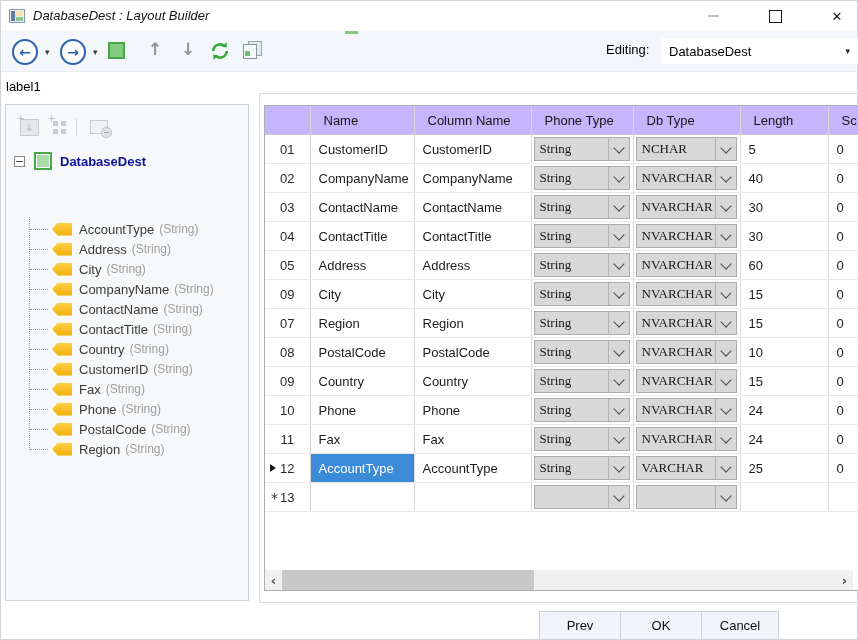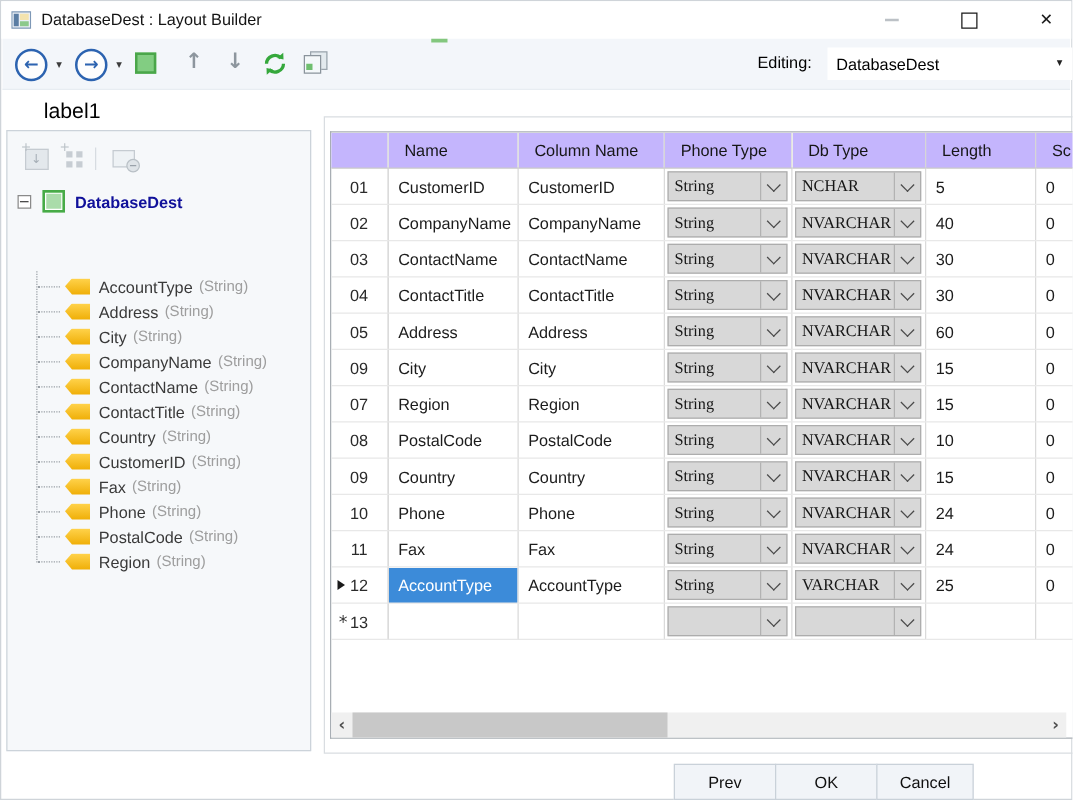--- a/index.html
+++ b/index.html
@@ -1,21 +1,21 @@
 <!DOCTYPE html>
 <html><head>
 <meta charset="utf-8">
 <style>
   html,body{margin:0;padding:0;}
   body{width:858px;height:640px;position:relative;overflow:hidden;background:#ffffff;
        font-family:"Liberation Sans",sans-serif;-webkit-font-smoothing:antialiased;}
   .window{position:absolute;inset:0;border:1px solid #cfd4d9;box-sizing:border-box;background:#fff;}
 
   
-  .titlebar{position:absolute;left:0;top:0;right:0;height:30px;background:#fff;}
+  .titlebar{position:absolute;left:0;top:0;right:0;height:30px;background:#fff;font-style:italic;}
   .app-icon{position:absolute;left:8px;top:7px;width:16px;height:16px;}
   .win-title{position:absolute;left:32px;top:7px;font-size:13px;color:#141414;white-space:nowrap;}
   .winbtn{position:absolute;top:0;width:44px;height:30px;display:flex;align-items:center;justify-content:center;
           font-family:"DejaVu Sans",sans-serif;font-size:13px;color:#1a1a1a;cursor:default;}
   .winbtn.min{left:690px;}
   .winbtn.max{left:752px;}
   .winbtn.close{left:814px;}
   .dash{width:11px;height:2px;background:#bcc1c6;}
   .maxbox{width:11px;height:11px;border:1.4px solid #1a1a1a;}
 
@@ -33,21 +33,21 @@
   .copy-front{position:absolute;left:1px;bottom:0;width:12px;height:13px;border:1px solid #8a949c;background:#f4f8fa;}
   .copy-green{position:absolute;left:3px;bottom:3px;width:5px;height:5px;background:#6fbf6f;}
   .toolbar-artifact{position:absolute;left:343px;top:0;width:13px;height:3px;background:#83c77e;}
 
   .editing-label{position:absolute;left:604px;top:11px;font-size:13px;color:#000;}
   .editing-combo{position:absolute;left:660px;top:7px;width:196px;height:26px;background:#fff;display:flex;align-items:center;}
   .editing-value{padding-left:7px;font-size:13px;color:#000;flex:1;}
   .combo-caret{padding-right:8px;font-size:9px;color:#222;font-family:"DejaVu Sans",sans-serif;}
 
   
-  .label1{position:absolute;left:5px;top:78px;font-size:17px;color:#000;margin-left:29px;}
+  .label1{position:absolute;left:5px;top:78px;font-size:13px;color:#000;}
   .left-panel{position:absolute;left:4px;top:103px;width:244px;height:497px;border:1px solid #ccd3da;
               background:#f6f8fa;box-sizing:border-box;}
   .panel-toolbar{position:absolute;left:0;top:8px;height:30px;width:100%;}
   .pbtn{position:absolute;top:3px;width:22px;height:22px;display:flex;align-items:center;justify-content:center;}
   .pb-box{position:relative;width:17px;height:15px;border:1px solid #c5cbd1;background:#e3e8ec;display:flex;
           align-items:center;justify-content:center;color:#a7afb7;font-size:10px;font-family:"DejaVu Sans",sans-serif;}
   .pb-plus{position:absolute;left:-4px;top:-7px;font-size:10px;color:#b9c0c6;font-family:"DejaVu Sans",sans-serif;}
   .pb-grid{position:relative;width:15px;height:15px;}
   .pb-sq{position:absolute;left:1px;bottom:1px;width:5px;height:5px;background:#c7cdd3;
          box-shadow:8px 0 #c7cdd3,0 -8px #c7cdd3,8px -8px #c7cdd3;}

